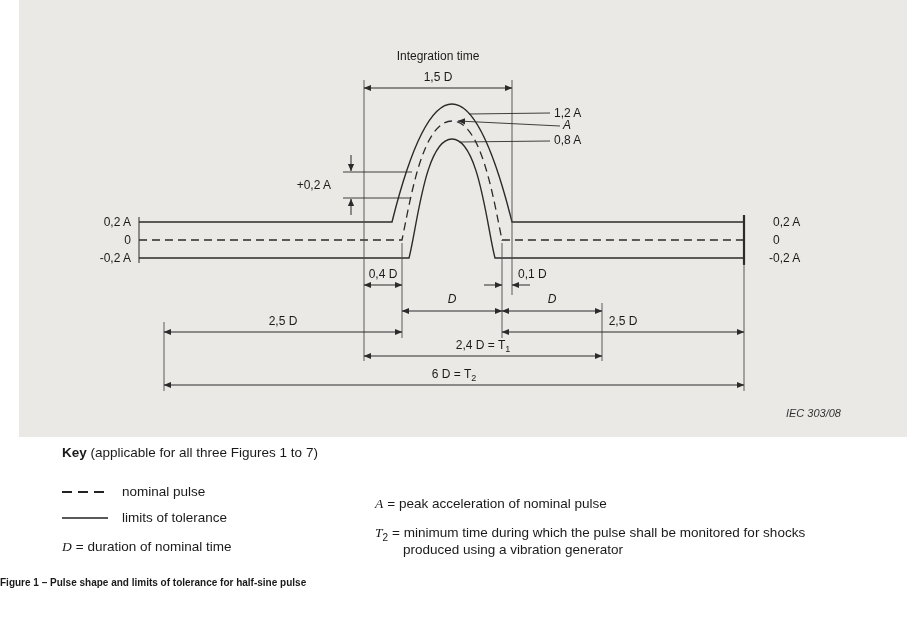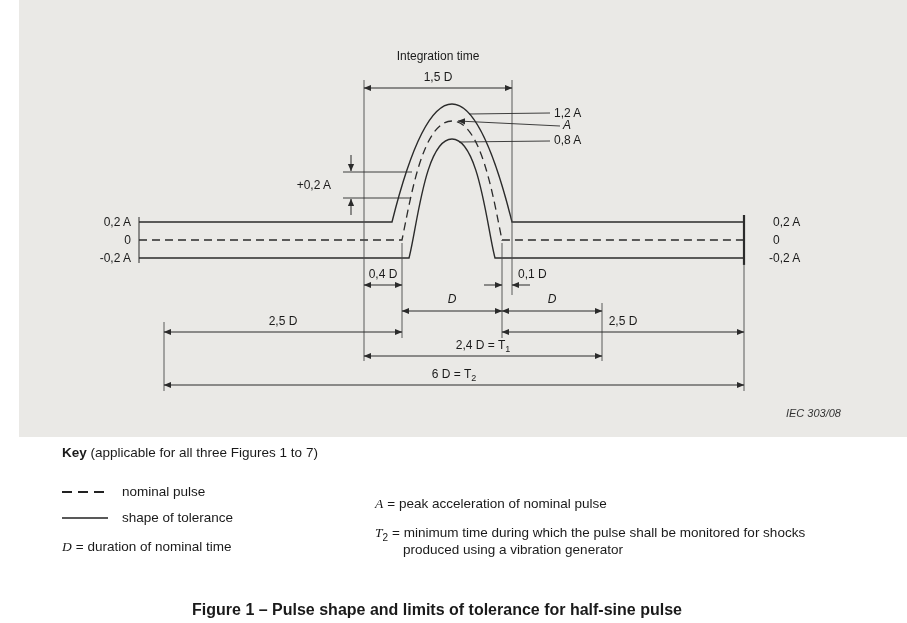--- a/index.html
+++ b/index.html
@@ -21,21 +21,21 @@
   .legend-row { display:flex; align-items:center; margin-bottom:9px; height:17px;text-align:center; }
   .legend-row .lbl { margin-left:14px; }
   .sample { display:inline-block; width:46px; height:4px; }
   .d-def { margin-top:14px; }
   .def { margin-bottom:7px;margin-top:12px; }
   .hang { padding-left:28px; text-indent:-28px; }
   .sym { font-family:"Liberation Serif",serif; font-style:italic; }
   sub { font-size:10px; line-height:0; }
   .txt { margin-left:4px; }
 
-  .caption { position:absolute; top:585px; left:0; width:874px; text-align:center; font-weight:bold; font-size:16px; }
+  .caption { position:absolute; top:567px; left:0; width:874px; text-align:left; font-weight:bold; font-size:10px; }
 </style>
 </head>
 <body>
 
 <div class="scan-area">
 <svg width="907" height="437" viewBox="0 0 907 437" xmlns="http://www.w3.org/2000/svg">
   <defs>
     <marker id="ah" viewBox="0 0 10 10" refX="8.6" refY="5" markerWidth="8.5" markerHeight="8.5" orient="auto-start-reverse" markerUnits="userSpaceOnUse">
       <path d="M0 1.2 L9 5 L0 8.8 Z" fill="#2b2b2b"></path>
     </marker>
@@ -116,21 +116,21 @@
       <div class="legend-row">
         <svg class="sample" width="46" height="4" viewBox="0 0 46 4">
             <line x1="0" y1="2" x2="46" y2="2" stroke="#222" stroke-width="2" stroke-dasharray="10 6"></line>
           </svg>
         <span class="lbl">nominal pulse</span>
       </div>
       <div class="legend-row">
         <svg class="sample" width="46" height="4" viewBox="0 0 46 4">
             <line x1="0" y1="2" x2="46" y2="2" stroke="#222" stroke-width="1.6"></line>
           </svg>
-        <span class="lbl">shape of tolerance</span>
+        <span class="lbl">limits of tolerance</span>
       </div>
       <div class="def d-def"><span class="sym">D</span><span class="txt">= duration of nominal time</span></div>
     </div>
     <div class="col-right">
       <div class="def"><span class="sym">A</span><span class="txt">= peak acceleration of nominal pulse</span></div>
       <div class="def hang"><span class="sym">T</span><sub>2</sub><span class="txt">= minimum time during which the pulse shall be monitored for shocks produced using a vibration generator</span></div>
     </div>
   </div>
 </div>
 

